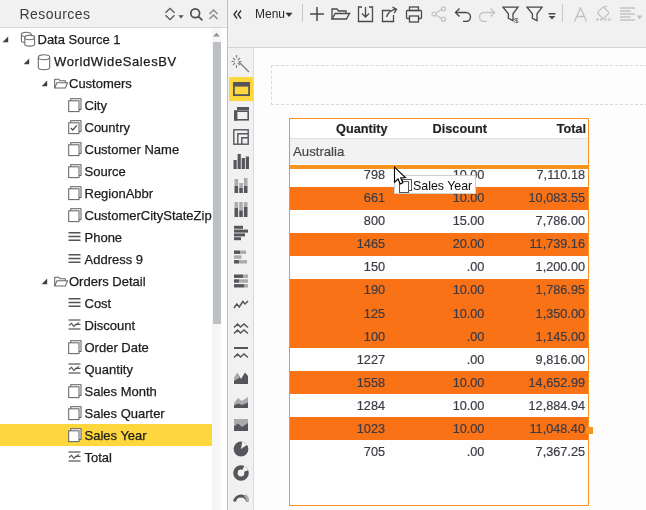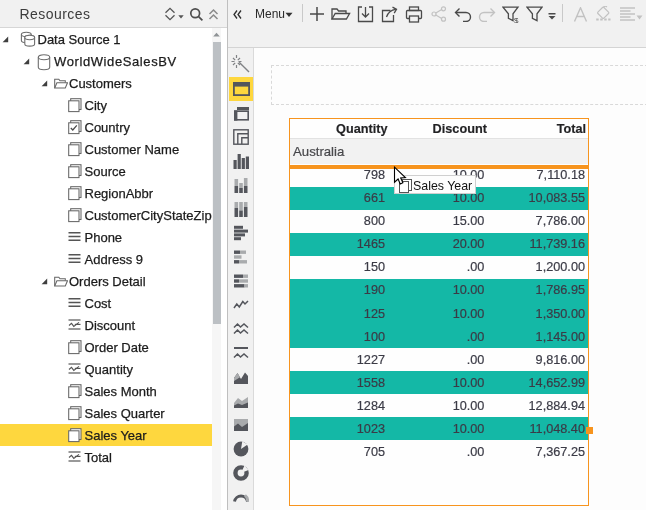--- a/index.html
+++ b/index.html
@@ -21,21 +21,21 @@
 .lt{position:absolute;left:1px;width:24px;height:24px;display:flex;align-items:center;justify-content:center;}
 .ltsel{background:#fed73e;}
 #canvas{position:absolute;left:254px;top:48px;width:392px;height:462px;background:#fdfdfd;}
 #dashbox{position:absolute;left:271px;top:65px;width:380px;height:37.5px;border:1px dashed #d9d9d9;}
 #rpt{position:absolute;left:289px;top:118px;width:299.5px;height:388px;border:1.7px solid #f7941e;box-sizing:border-box;background:#fefefe;overflow:hidden;}
 #rpt table{border-collapse:collapse;width:100%;table-layout:fixed;font-size:12.7px;}
 #rpt td{padding:0 4px 0 0;text-align:right;color:#3b3b46;-webkit-text-stroke:0.2px #3b3b46;height:23.07px;overflow:hidden;}
 #rpt td:nth-child(3){padding-right:2.5px;}
 #rpt tr.hd td{font-weight:bold;color:#222;height:19px;padding-right:1.5px;border-bottom:1px solid #e2e2e2;}
 #rpt tr.grp td{text-align:left;color:#4c4c4c;background:#f2f2f2;height:24.6px;padding:0 0 0 3px;font-size:13.2px;}
-#rpt tr.alt td{background:#14b8a6;}
+#rpt tr.alt td{background:#f97316;}
 #dropband{position:absolute;left:289px;top:165px;width:299.5px;height:4.4px;background:#f7941e;}
 #handle{position:absolute;left:585.5px;top:427px;width:7px;height:7px;background:#f7941e;}
 #tooltip{position:absolute;left:394px;top:175px;width:80px;height:17px;white-space:nowrap;background:#fdfdfd;border:1px solid #cfcfcf;}
 #tooltip .tttext{position:absolute;left:18px;top:2.5px;font-size:12.4px;color:#111;}
 #cursor{position:absolute;left:393px;top:166px;}
 </style></head>
 <body>
 <div id="canvas"></div>
 <div id="dashbox"></div>
 <div id="rpt">

